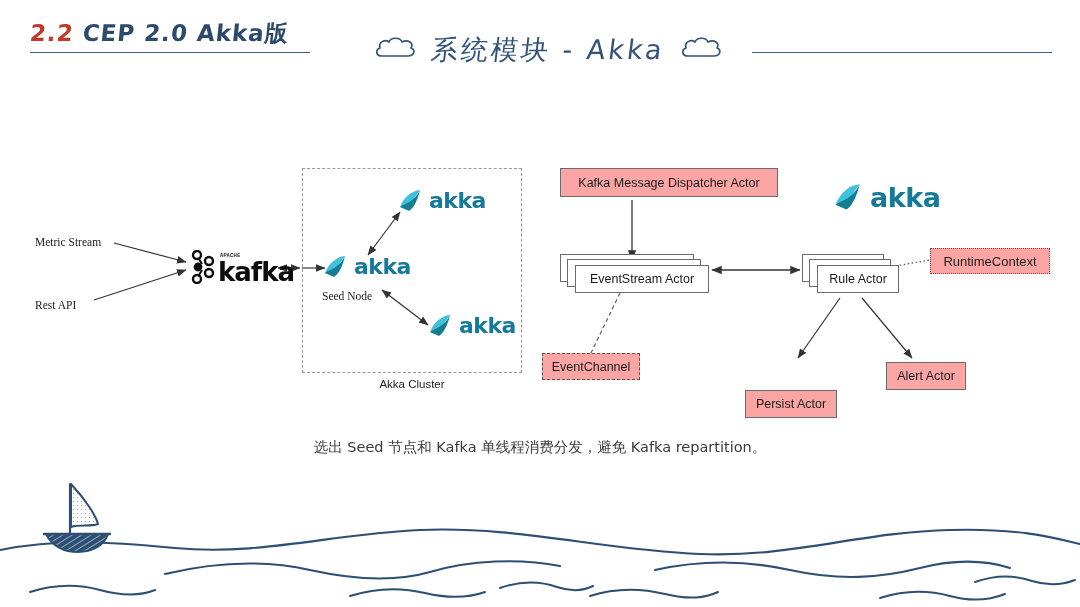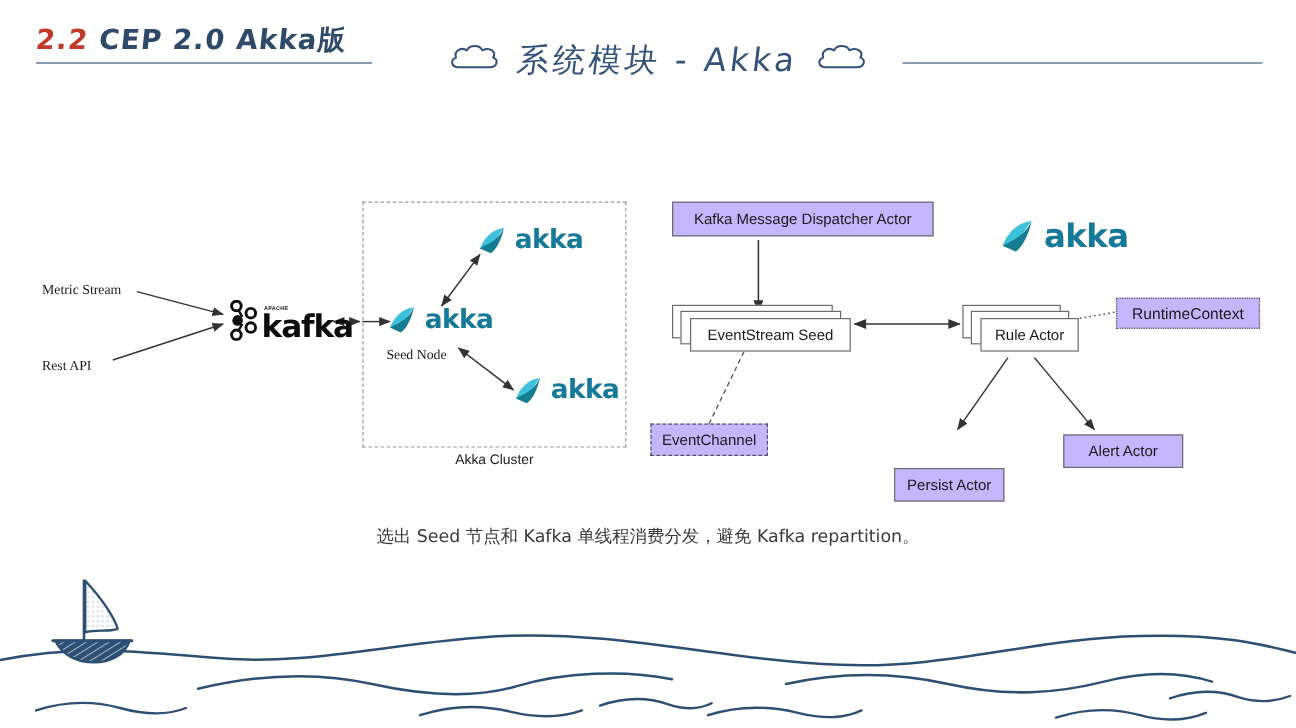--- a/index.html
+++ b/index.html
@@ -65,21 +65,21 @@
     font-family: Liberation Serif, serif;
     font-size: 11.5px;
     color: #1a1a1a;
     white-space: nowrap;
   }
 
   
   .dbox {
     position: absolute;
     border: 1.3px solid #6b6b6b;
-    background: #c4b5fd;
+    background: #fca5a5;
     display: flex; align-items: center; justify-content: center;
     font-family: "Liberation Sans", sans-serif;
     font-size: 12.5px;
     color: #1a1a1a;
     white-space: nowrap;
     z-index: 6;
   }
   .dbox.dashed { border: 1.3px dashed #555; font-size: 12.5px; }
   .dbox.dotted { border: 1.4px dotted #555; font-size: 13px; }
 
@@ -280,21 +280,21 @@
     </div>
 
     <div class="dbox" style="left:560px; top:18px; width:218px; height:29px;">
       <span>Kafka Message Dispatcher Actor</span>
     </div>
 
     <div class="stack" style="left:560px; top:104px; width:152px; height:42px;">
       <div class="layer" style="left:0px; top:0px; width:134px; height:28px;"></div>
       <div class="layer" style="left:7px; top:5px; width:134px; height:28px;"></div>
       <div class="front" style="left:15px; top:11px; width:134px; height:28px;">
-        <span>EventStream Seed</span>
+        <span>EventStream Actor</span>
       </div>
     </div>
 
     <div class="dbox dashed" style="left:542px; top:203px; width:98px; height:27px;">
       <span>EventChannel</span>
     </div>
 
     <div class="stack" style="left:802px; top:104px; width:100px; height:42px;">
       <div class="layer" style="left:0px; top:0px; width:82px; height:28px;"></div>
       <div class="layer" style="left:7px; top:5px; width:82px; height:28px;"></div>
@@ -304,21 +304,21 @@
     </div>
 
     <div class="dbox dotted" style="left:930px; top:98px; width:120px; height:26px;">
       <span>RuntimeContext</span>
     </div>
 
     <div class="dbox" style="left:745px; top:212px; width:92px; height:28px;margin-top:28px;">
       <span>Persist Actor</span>
     </div>
 
-    <div class="dbox" style="left:886px; top:212px; width:100px; height:28px;">
+    <div class="dbox" style="left:886px; top:212px; width:80px; height:28px;">
       <span>Alert Actor</span>
     </div>
 
   </div>
 
   <div id="caption">选出 Seed 节点和 Kafka 单线程消费分发，避免 Kafka repartition。</div>
 
   <div id="footer-decor">
     <svg class="abs" width="1080" height="137" viewBox="0 0 1080 137">
 

